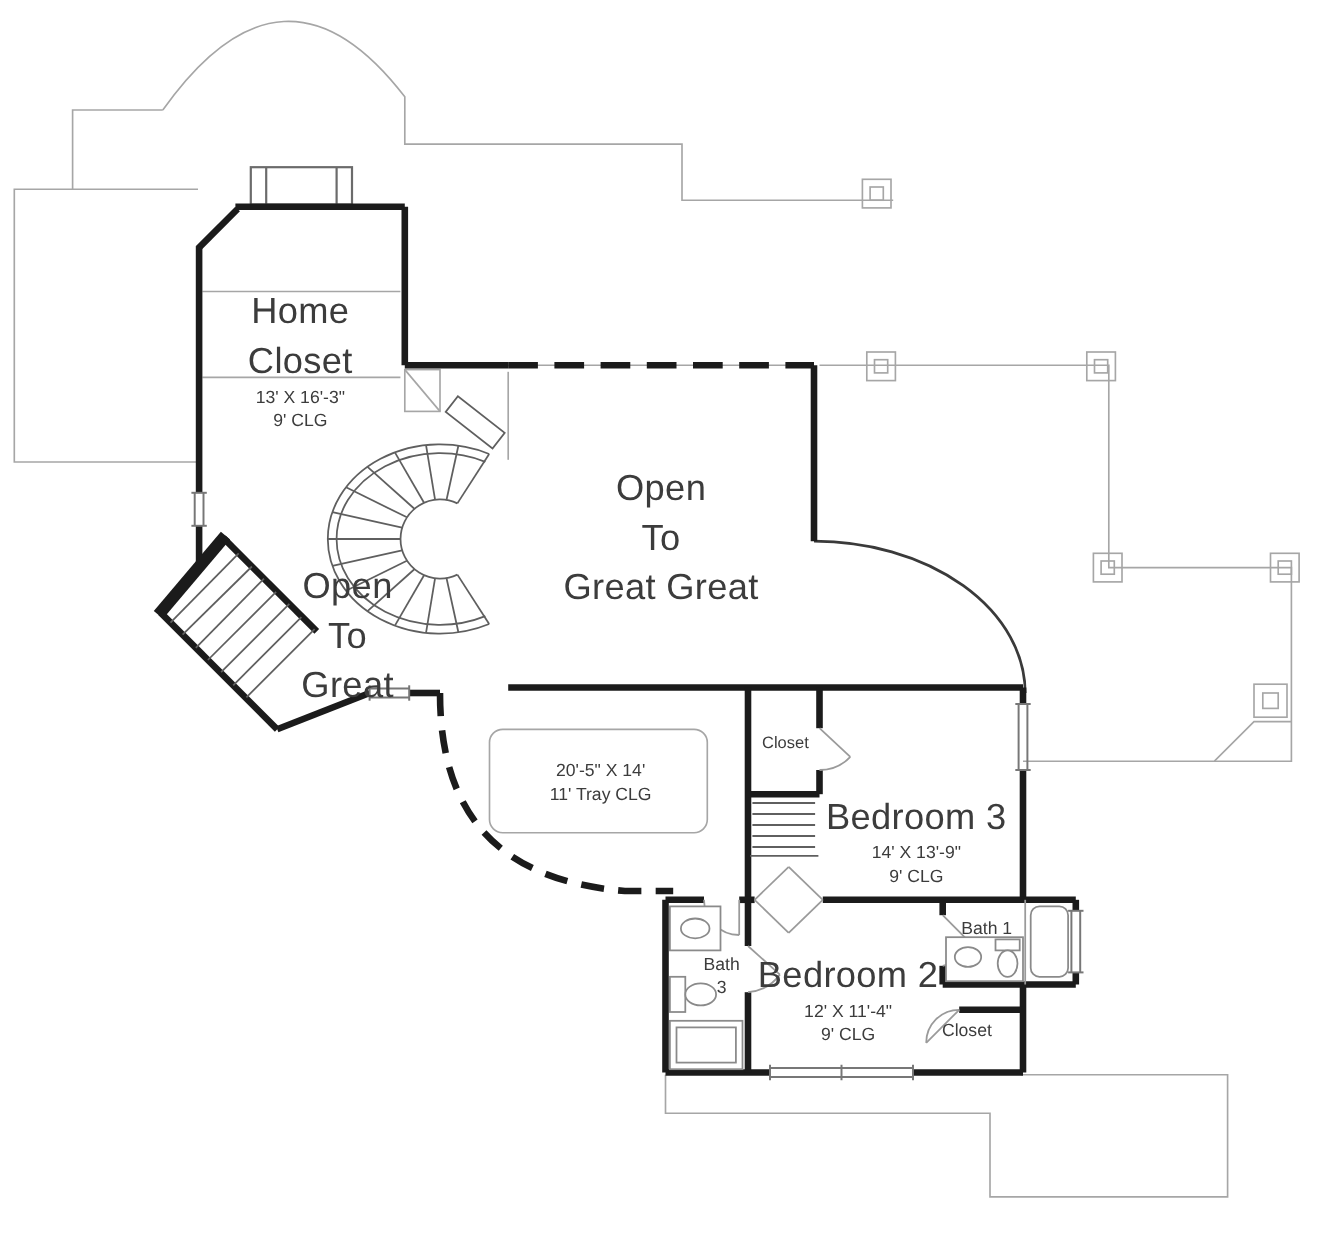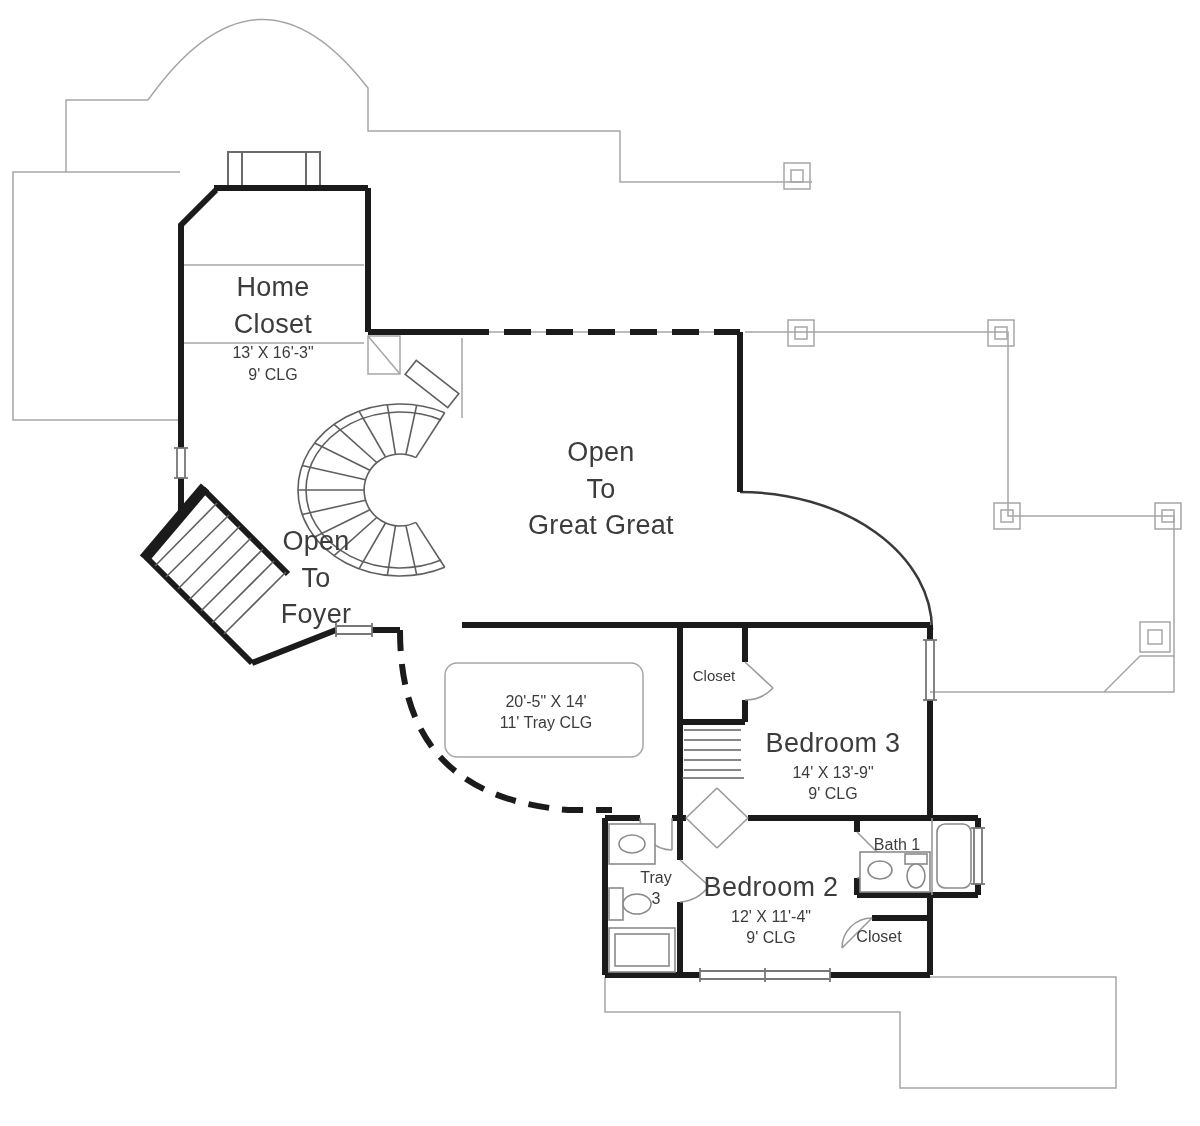--- a/index.html
+++ b/index.html
@@ -19,21 +19,21 @@
   .st {stroke:#5f5f5f;stroke-width:1.6;fill:none}
   .dash {stroke:var(--wall);stroke-width:6;fill:none;stroke-dasharray:27 15}
   .dash2{stroke:var(--wall);stroke-width:6;fill:none;stroke-dasharray:21 13}
   .arc{stroke:#3a3a3a;stroke-width:2.5;fill:none}
   .win{stroke:#777;stroke-width:1.8;fill:none}
   .dr {stroke:#9a9a9a;stroke-width:1.6;fill:none}
   .fx {stroke:#8a8a8a;stroke-width:1.6;fill:#fff}
 
   
   .lbl{position:absolute;transform:translate(-50%,-50%);text-align:center;color:var(--text);white-space:nowrap}
-  .nm{font-size:27px;line-height:1.36;letter-spacing:.3px}
+  .nm{font-size:33px;line-height:1.36;letter-spacing:.3px}
   .dm{font-size:16px;line-height:1.32}
   .sm{font-size:15px;line-height:1.3}
 </style>
 </head>
 <body>
 
 <div class="plan">
 
   <svg width="1200" height="1126" viewBox="0 0 1200 1126">
 
@@ -276,21 +276,21 @@
 
   <div class="lbl" style="left:601px;top:489px">
     <div class="nm">Open</div>
     <div class="nm">To</div>
     <div class="nm">Great Great</div>
   </div>
 
   <div class="lbl" style="left:316px;top:578px">
     <div class="nm">Open</div>
     <div class="nm">To</div>
-    <div class="nm">Foyer</div>
+    <div class="nm">Great</div>
   </div>
 
   <div class="lbl" style="left:546px;top:712px">
     <div class="dm">20'-5" X 14'</div>
     <div class="dm">11' Tray CLG</div>
   </div>
 
   <div class="lbl" style="left:833px;top:764px">
     <div class="nm">Bedroom 3</div>
     <div class="dm">14' X 13'-9"</div>
@@ -301,21 +301,21 @@
     <div>Closet</div>
   </div>
 
   <div class="lbl" style="left:771px;top:908px">
     <div class="nm">Bedroom 2</div>
     <div class="dm">12' X 11'-4"</div>
     <div class="dm">9' CLG</div>
   </div>
 
   <div class="lbl" style="left:656px;top:888px">
-    <div class="dm">Tray</div>
+    <div class="dm">Bath</div>
     <div class="dm">3</div>
   </div>
 
   <div class="lbl dm" style="left:897px;top:845px">
     <div class="dm">Bath 1</div>
   </div>
 
   <div class="lbl dm" style="left:879px;top:937px">
     <div class="dm">Closet</div>
   </div>

